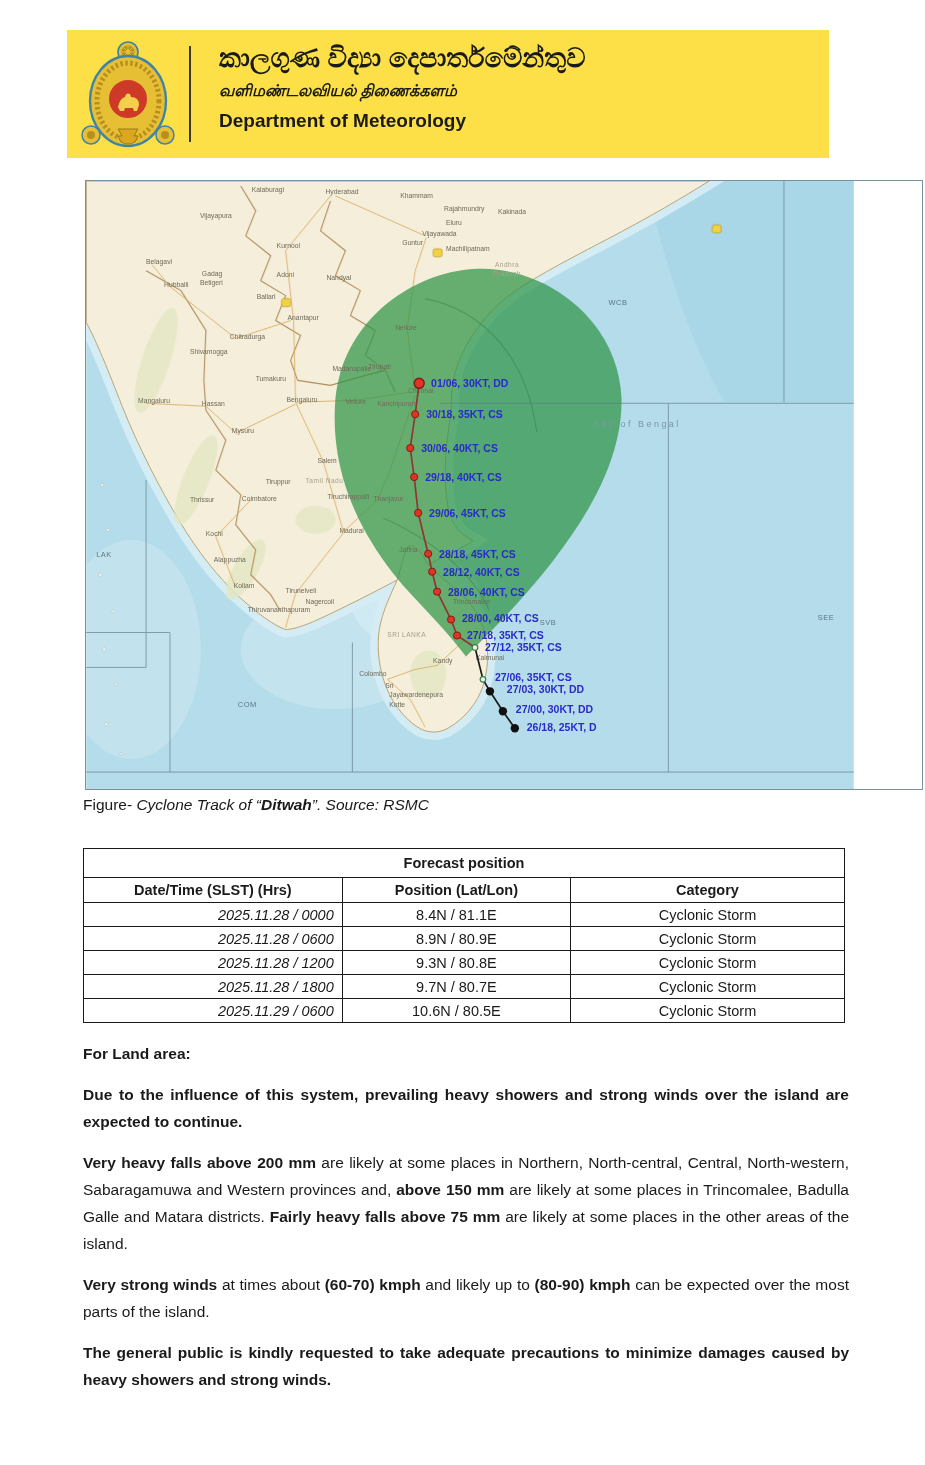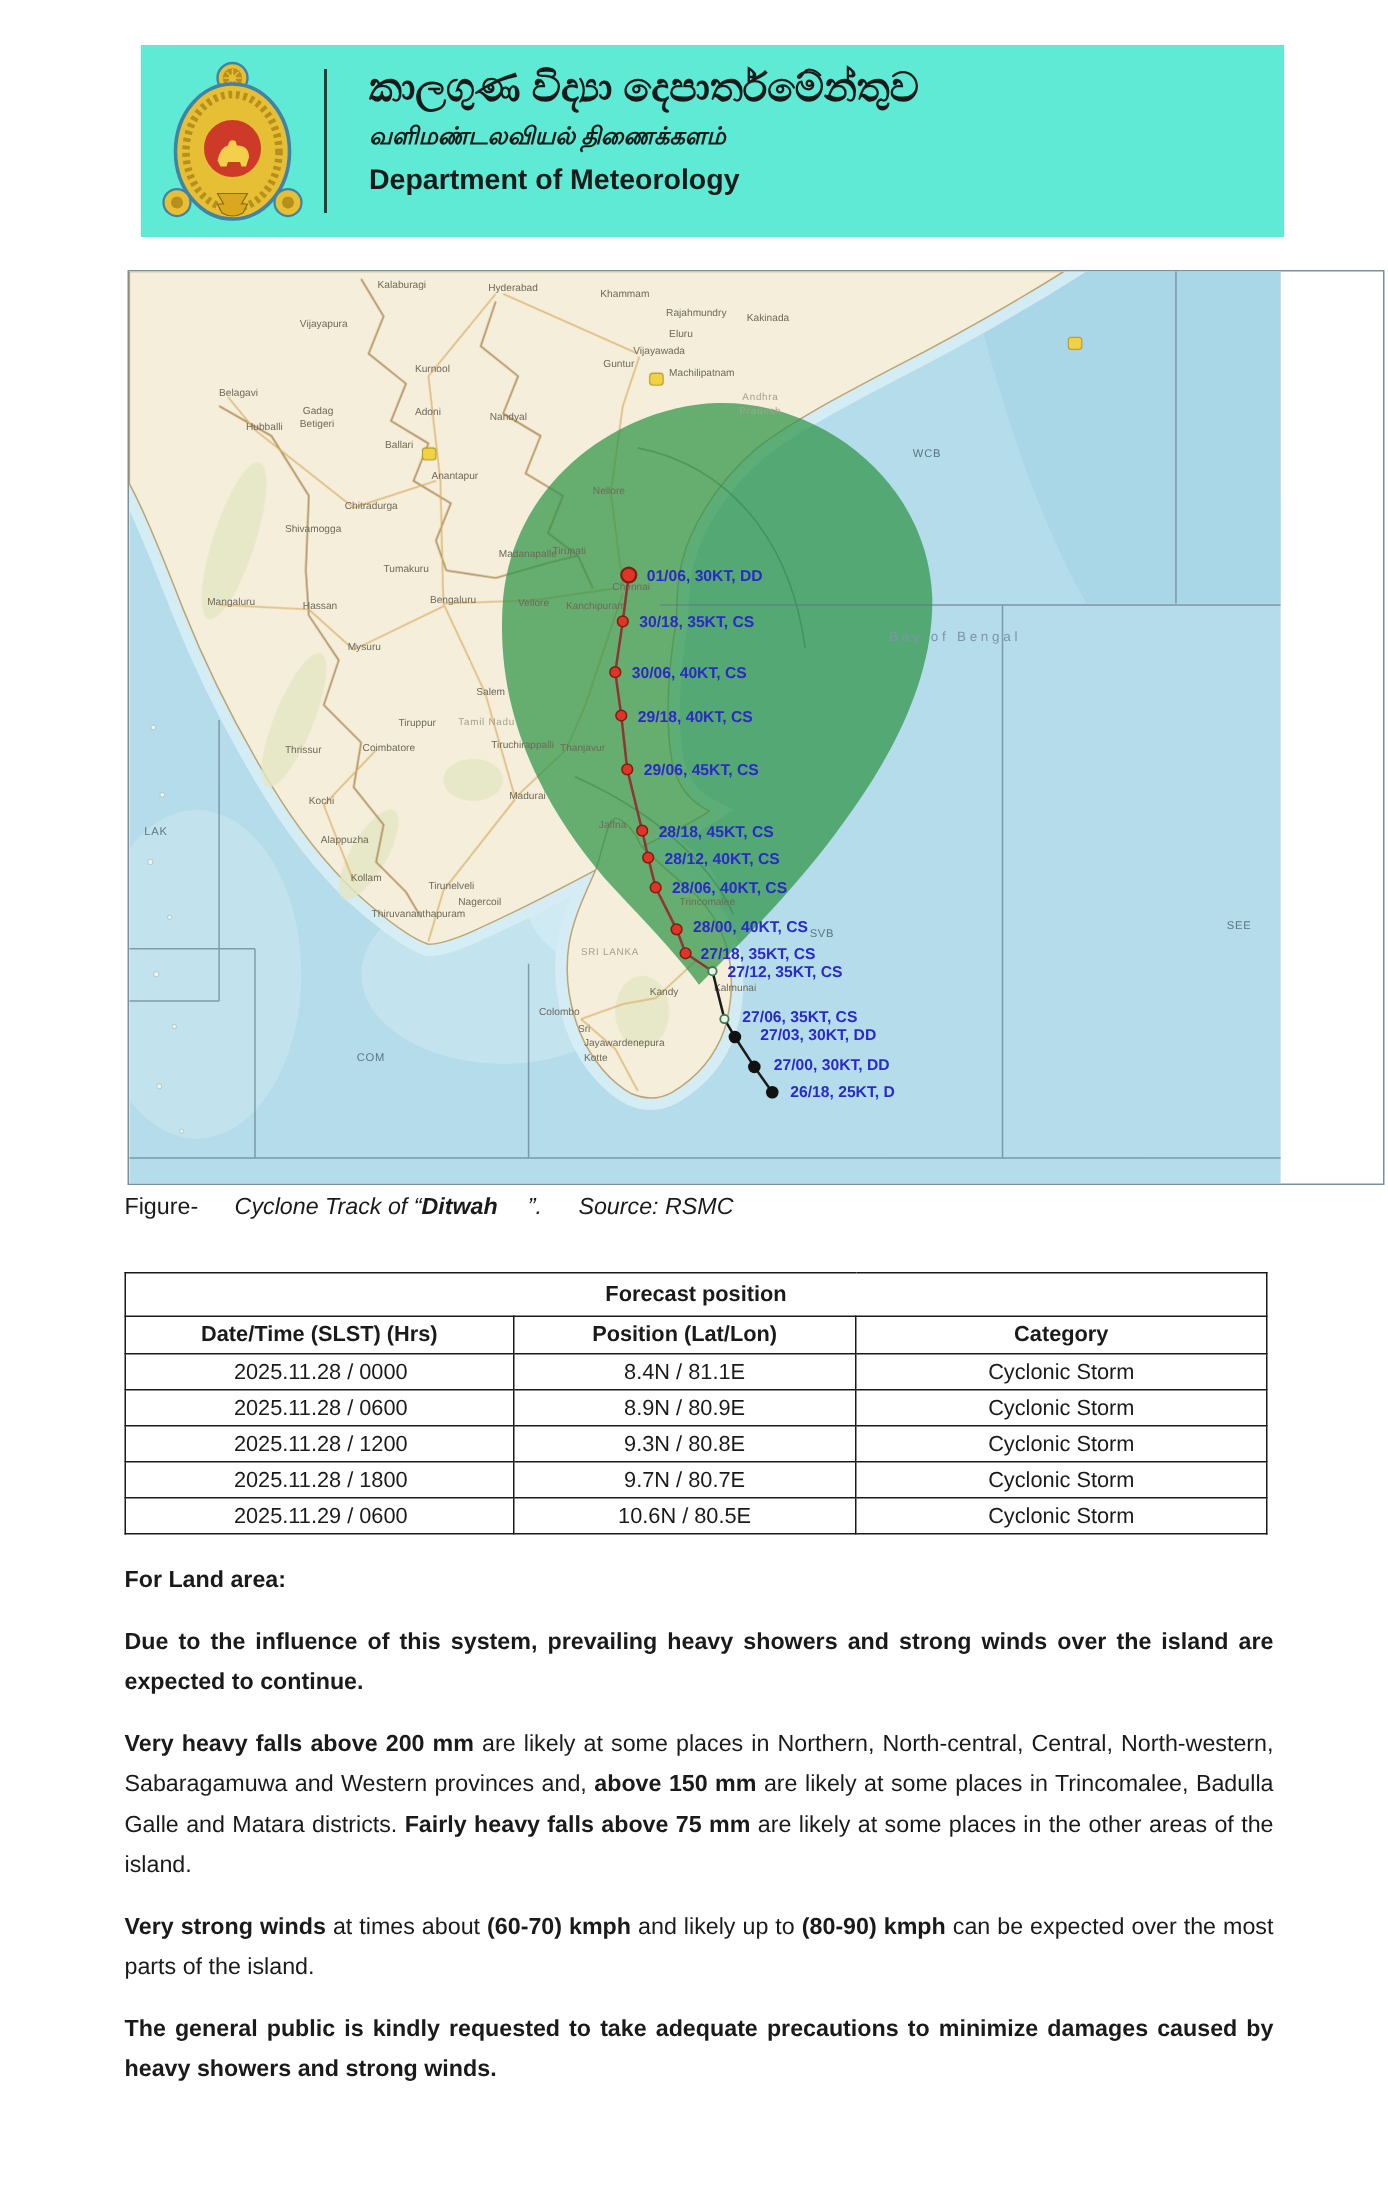--- a/index.html
+++ b/index.html
@@ -1,19 +1,19 @@
 <!DOCTYPE html>
 <html><head>
 <meta charset="utf-8">
 <style>
   html,body{margin:0;padding:0;background:#ffffff;}
   body{width:925px;height:1465px;position:relative;font-family:"Liberation Sans",sans-serif;color:#1a1a1a;}
 
   
-  .letterhead{position:absolute;left:94px;top:30px;width:762px;height:128px;background:#5eead4;display:flex;align-items:stretch;}
+  .letterhead{position:absolute;left:67px;top:30px;width:762px;height:128px;background:#fde047;display:flex;align-items:stretch;}
   .logo-wrap{width:122px;display:flex;align-items:center;justify-content:center;}
   .vdivider{width:2px;background:#3a3a35;margin:16px 0;}
   .titles{padding:13px 0 0 28px;flex:1;}
   .title-si{font-size:27px;font-weight:bold;line-height:1.15;white-space:nowrap;}
   .title-ta{font-size:16px;font-weight:bold;font-style:italic;margin-top:8px;font-family:"Liberation Serif",serif;}
   .title-en{font-size:19px;font-weight:bold;margin-top:8px;}
   .contact{padding:26px 30px 0 0;font-size:13.5px;line-height:22px;}
   .contact-row{display:flex;}
   .contact-label{width:52px;}
 
@@ -21,30 +21,30 @@
   .map-frame{position:absolute;left:85px;top:180px;width:838px;height:610px;border:1px solid #77919e;box-sizing:border-box;overflow:hidden;}
   .map-frame svg{display:block;}
   text.city{font-size:6.8px;fill:#6f6a5a;}
   text.region{font-size:6.6px;fill:#a7a08c;letter-spacing:.5px;}
   text.zone{font-size:7.5px;fill:#5e7585;letter-spacing:.5px;}
   text.sea{font-size:9px;fill:#7d95a8;letter-spacing:2.5px;}
   text.tracklabel{font-size:10.5px;font-weight:bold;fill:#2a2ac8;}
 
   
   .caption{position:absolute;left:83px;top:796px;font-size:15.5px;}
-  .caption .seg-italic{font-style:italic;margin-left:20px;}
+  .caption .seg-italic{font-style:italic;}
   .caption .seg-bolditalic{font-style:italic;font-weight:bold;}
 
   
   table.fcast{position:absolute;left:83px;top:848px;width:762px;border-collapse:collapse;font-size:14.5px;table-layout:fixed;border-radius:11px;}
   table.fcast th,table.fcast td{border:1px solid #1a1a1a;padding:1px 8px;}
   table.fcast .t-title{height:26px;font-weight:bold;text-align:center;}
   table.fcast th.colh{height:22px;font-weight:bold;text-align:center;}
   table.fcast td{height:21px;text-align:center;}
-  table.fcast td.c0{text-align:center;padding-left:10px;}
+  table.fcast td.c0{text-align:right;padding-left:10px;font-style:italic;}
   .w1{width:34%;} .w2{width:30%;} .w3{width:36%;}
 
   
   .bodytext{position:absolute;left:83px;top:1041px;width:766px;}
   .bodytext p{margin:0 0 14px 0;font-size:15.5px;line-height:1.74;text-align:justify;}
   .bodytext .bld{font-weight:bold;}
 </style>
 </head>
 <body>
 

